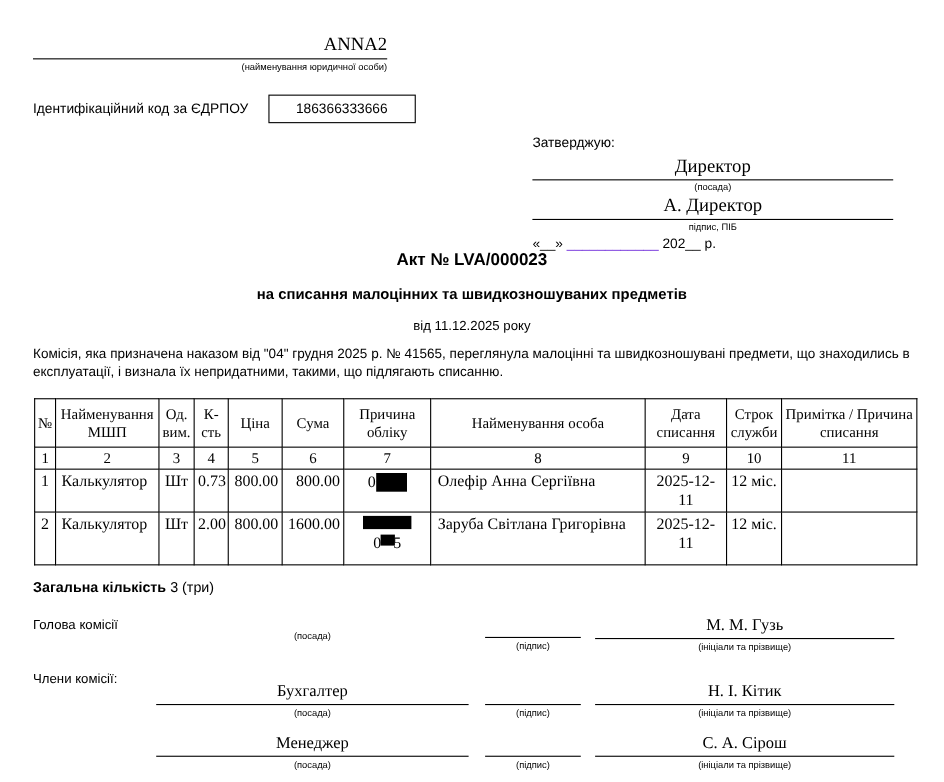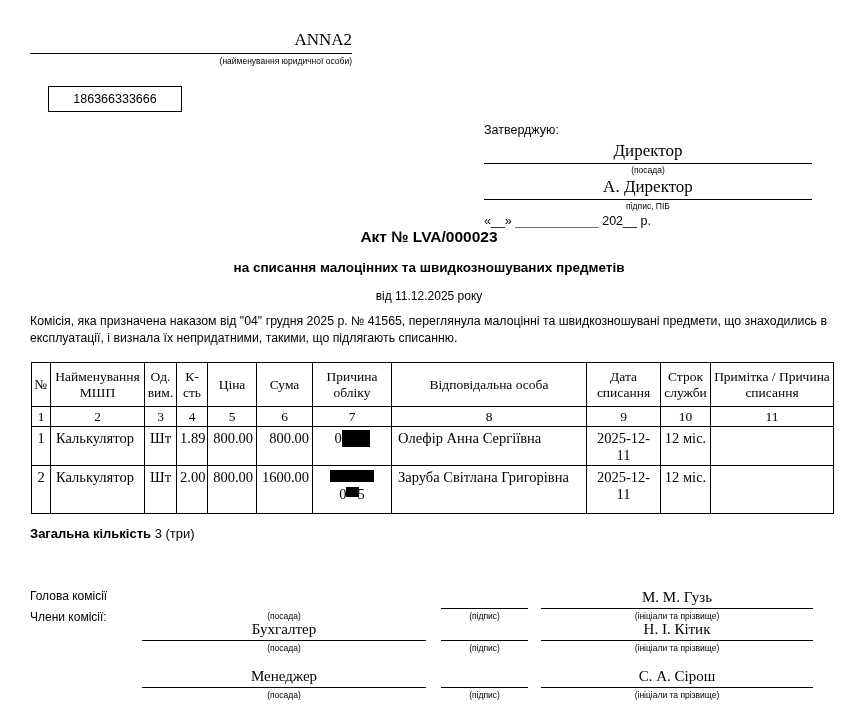--- a/index.html
+++ b/index.html
@@ -19,21 +19,21 @@
   .edrpou-label { font-size:12.5px; }
   .edrpou-box { margin-left:18px; width:134px; height:26px; border:1.5px solid #000;
     display:flex; align-items:center; justify-content:center; font-size:12.5px; }
 
   
   .approve { position:absolute; left:484px; top:111px; width:328px; }
   .approve-heading { font-size:12.5px; margin-bottom:4px;margin-top:12px; }
   .approve-line { text-align:center; border-bottom:1px solid #000; font-family:"Liberation Serif", serif; font-size:17px; padding-bottom:2px; }
   .approve-caption { text-align:center; font-size:8.5px; padding-top:1px; margin-bottom:2px; }
   .approve-date { font-size:12.5px; margin-top:3px; }
-  .blank-grey { color:#0f766e; }
+  .blank-grey { color:#6d28d9; }
 
   
   .title1 { position:absolute; left:0; top:228px; width:100%; text-align:center; font-weight:bold; font-size:15.5px; }
   .title2 { position:absolute; left:0; top:260px; width:100%; text-align:center; font-weight:bold; font-size:13.5px; }
   .title3 { position:absolute; left:0; top:289px; width:100%; text-align:center; font-size:12px; }
 
   .intro { position:absolute; left:30px; top:313px; width:802px; font-size:12.3px; line-height:16.5px; }
 
   
   table.act { position:absolute; left:31px; top:362px; width:803px; border-collapse:collapse; table-layout:fixed;
@@ -75,20 +75,21 @@
 <body>
 
 <div class="page">
 
   <div class="org-block">
     <div class="org-name">ANNA2</div>
     <div class="org-caption">(найменування юридичної особи)</div>
   </div>
 
   <div class="edrpou-row">
+    <span class="edrpou-label">Ідентифікаційний код за ЄДРПОУ</span>
     <span class="edrpou-box">186366333666</span>
   </div>
 
   <div class="approve">
     <div class="approve-heading">Затверджую:</div>
     <div class="approve-line">Директор</div>
     <div class="approve-caption">(посада)</div>
     <div class="approve-line">А. Директор</div>
     <div class="approve-caption">підпис, ПІБ</div>
     <div class="approve-date"><span>«__»</span> <span class="blank-grey">____________</span><span> 202__ р.</span></div>
@@ -116,21 +117,21 @@
     </colgroup>
     <tbody>
         <tr class="hdr">
       <td>№</td>
       <td>Найменування МШП</td>
       <td>Од. вим.</td>
       <td>К-сть</td>
       <td>Ціна</td>
       <td>Сума</td>
       <td>Причина обліку</td>
-      <td>Відповідальна особа</td>
+      <td>Найменування особа</td>
       <td>Дата списання</td>
       <td>Строк служби</td>
       <td>Примітка / Причина списання</td>
     </tr>
     <tr class="numrow">
       <td>1</td>
       <td>2</td>
       <td>3</td>
       <td>4</td>
       <td>5</td>
@@ -138,21 +139,21 @@
       <td>7</td>
       <td>8</td>
       <td>9</td>
       <td>10</td>
       <td>11</td>
     </tr>
     <tr class="datarow r1">
       <td class="ac">1</td>
       <td class="al cell-name">Калькулятор</td>
       <td class="ac">Шт</td>
-      <td class="ar">1.89</td>
+      <td class="ar">0.73</td>
       <td class="ar">800.00</td>
       <td class="ar">800.00</td>
       <td class="ac"><span>0</span><span class="redact redact-r1"></span></td>
       <td class="al cell-person">Олефір Анна Сергіївна</td>
       <td class="ac">2025-12-11</td>
       <td class="ac">12 міс.</td>
       <td class="al"></td>
     </tr>
     <tr class="datarow r2">
       <td class="ac">2</td>
@@ -171,21 +172,21 @@
       <td class="al"></td>
     </tr>
   </tbody>
     </table>
 
   <div class="total-line">
     <b>Загальна кількість</b>
     <span>3 (три)</span>
   </div>
 
-  <div class="sig-row" style="top:588px;">
+  <div class="sig-row" style="top:560px;align-items:center;">
     <div class="sig-label">Голова комісії</div>
     <div class="sig-col col-pos">
       <div class="sig-caption">(посада)</div>
     </div>
     <div class="gap1"></div>
     <div class="sig-col col-sign">
       <div class="sig-value"></div>
       <div class="sig-caption">(підпис)</div>
     </div>
     <div class="gap2"></div>

